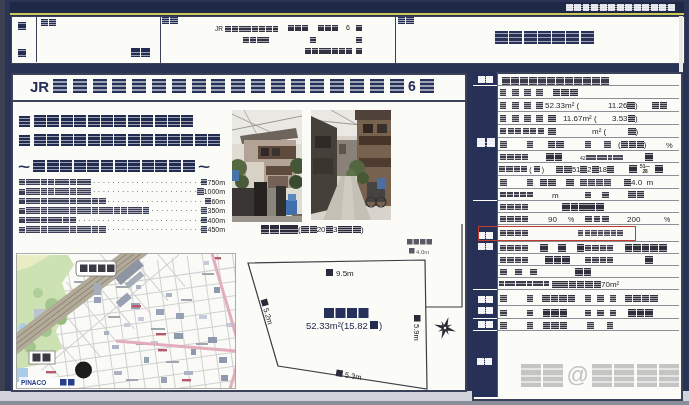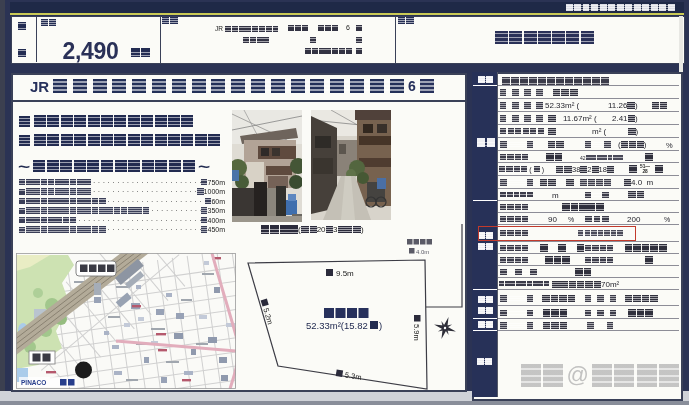--- a/index.html
+++ b/index.html
@@ -21,23 +21,20 @@
 <div class="a" style="left:395px;top:16px;width:288px;background:#fbfbf7;border:1px solid #3a4158;height:46px;"></div>
 <div class="a" style="left:36px;top:17px;width:1px;height:45px;background:#3a4158"></div>
 <div class="a" style="left:18px;top:22px;">
       <span class="k" style="width:8.0px;height:8.0px;background:linear-gradient(0deg,transparent 0 16%,rgba(255,255,255,.55) 16% 25%,transparent 25% 45%,rgba(255,255,255,.55) 45% 54%,transparent 54% 74%,rgba(255,255,255,.55) 74% 83%,transparent 83% 100%),repeating-linear-gradient(90deg,#232c52 0 8px,transparent 8px 8px);"></span>
     </div>
 <div class="a" style="left:18px;top:49px;">
       <span class="k" style="width:8.0px;height:8.0px;background:linear-gradient(0deg,transparent 0 16%,rgba(255,255,255,.55) 16% 25%,transparent 25% 45%,rgba(255,255,255,.55) 45% 54%,transparent 54% 74%,rgba(255,255,255,.55) 74% 83%,transparent 83% 100%),repeating-linear-gradient(90deg,#232c52 0 8px,transparent 8px 8px);"></span>
     </div>
 <div class="a" style="left:41px;top:18.5px;">
       <span class="k" style="width:15.0px;height:7.0px;background:linear-gradient(0deg,transparent 0 16%,rgba(255,255,255,.55) 16% 25%,transparent 25% 45%,rgba(255,255,255,.55) 45% 54%,transparent 54% 74%,rgba(255,255,255,.55) 74% 83%,transparent 83% 100%),repeating-linear-gradient(90deg,#232c52 0 7px,transparent 7px 8px);"></span>
-    </div>
-<div class="a" style="left:62.5px;top:37px;">
-      <span style="font:bold 23px 'Liberation Sans';color:#2a3158;letter-spacing:-0.3px;transform:scaleY(1.08)">2,490</span>
     </div>
 <div class="a" style="left:131px;top:48px;">
       <span class="k" style="width:19.0px;height:9.0px;background:linear-gradient(0deg,transparent 0 16%,rgba(255,255,255,.55) 16% 25%,transparent 25% 45%,rgba(255,255,255,.55) 45% 54%,transparent 54% 74%,rgba(255,255,255,.55) 74% 83%,transparent 83% 100%),repeating-linear-gradient(90deg,#232c52 0 9px,transparent 9px 10px);"></span>
     </div>
 <div class="a" style="left:162px;top:16.5px;">
       <span class="k" style="width:16.0px;height:7.5px;background:linear-gradient(0deg,transparent 0 16%,rgba(255,255,255,.55) 16% 25%,transparent 25% 45%,rgba(255,255,255,.55) 45% 54%,transparent 54% 74%,rgba(255,255,255,.55) 74% 83%,transparent 83% 100%),repeating-linear-gradient(90deg,#232c52 0 7.5px,transparent 7.5px 8.5px);"></span>
     </div>
 <div class="a" style="left:215px;top:25px;">
       <span class="mix" style="font:6.5px 'Liberation Sans';color:#222">JR&nbsp;<span class="k" style="width:53.6px;height:6.0px;background:linear-gradient(0deg,transparent 0 16%,rgba(255,255,255,.55) 16% 25%,transparent 25% 45%,rgba(255,255,255,.55) 45% 54%,transparent 54% 74%,rgba(255,255,255,.55) 74% 83%,transparent 83% 100%),repeating-linear-gradient(90deg,#333343 0 6px,transparent 6px 6.8px);"></span></span>
     </div>
@@ -488,21 +485,21 @@
 <div class="a" style="left:548px;top:114.5px;">
       <span class="k" style="width:7.5px;height:7.5px;background:linear-gradient(0deg,transparent 0 16%,rgba(255,255,255,.55) 16% 25%,transparent 25% 45%,rgba(255,255,255,.55) 45% 54%,transparent 54% 74%,rgba(255,255,255,.55) 74% 83%,transparent 83% 100%),repeating-linear-gradient(90deg,#30303d 0 7.5px,transparent 7.5px 7.5px);"></span>
     </div>
 <div class="a" style="left:563px;top:114px;">
       <span class="mix">
         <span style="font:8px 'Liberation Sans';color:#1f1f28;white-space:nowrap">11.67m² (</span>
       </span>
     </div>
 <div class="a" style="left:612px;top:114px;">
       <span class="mix">
-        <span style="font:8px 'Liberation Sans';color:#1f1f28;white-space:nowrap">2.41</span>
+        <span style="font:8px 'Liberation Sans';color:#1f1f28;white-space:nowrap">3.53</span>
         <span class="k" style="width:7.5px;height:7.5px;background:linear-gradient(0deg,transparent 0 16%,rgba(255,255,255,.55) 16% 25%,transparent 25% 45%,rgba(255,255,255,.55) 45% 54%,transparent 54% 74%,rgba(255,255,255,.55) 74% 83%,transparent 83% 100%),repeating-linear-gradient(90deg,#30303d 0 7.5px,transparent 7.5px 7.5px);"></span>
         <span style="font:8px 'Liberation Sans';color:#1f1f28;white-space:nowrap">)</span>
       </span>
     </div>
 <div class="a" style="left:500px;top:128px;">
       <span class="k" style="width:44.0px;height:6.0px;background:linear-gradient(0deg,transparent 0 16%,rgba(255,255,255,.55) 16% 25%,transparent 25% 45%,rgba(255,255,255,.55) 45% 54%,transparent 54% 74%,rgba(255,255,255,.55) 74% 83%,transparent 83% 100%),repeating-linear-gradient(90deg,#3c3c4a 0 6px,transparent 6px 7.6px);"></span>
     </div>
 <div class="a" style="left:548px;top:127.5px;">
       <span class="k" style="width:7.5px;height:7.5px;background:linear-gradient(0deg,transparent 0 16%,rgba(255,255,255,.55) 16% 25%,transparent 25% 45%,rgba(255,255,255,.55) 45% 54%,transparent 54% 74%,rgba(255,255,255,.55) 74% 83%,transparent 83% 100%),repeating-linear-gradient(90deg,#30303d 0 7.5px,transparent 7.5px 7.5px);"></span>
     </div>
@@ -555,21 +552,21 @@
       <span class="mix">
         <span class="k" style="width:28.4px;height:6.2px;background:linear-gradient(0deg,transparent 0 16%,rgba(255,255,255,.55) 16% 25%,transparent 25% 45%,rgba(255,255,255,.55) 45% 54%,transparent 54% 74%,rgba(255,255,255,.55) 74% 83%,transparent 83% 100%),repeating-linear-gradient(90deg,#3c3c4a 0 6.2px,transparent 6.2px 7.4px);"></span>
         <span style="font:7px 'Liberation Sans';color:#1f1f28;white-space:nowrap">&nbsp;(&nbsp;</span>
         <span class="k" style="width:6.2px;height:6.2px;background:linear-gradient(0deg,transparent 0 16%,rgba(255,255,255,.55) 16% 25%,transparent 25% 45%,rgba(255,255,255,.55) 45% 54%,transparent 54% 74%,rgba(255,255,255,.55) 74% 83%,transparent 83% 100%),repeating-linear-gradient(90deg,#3c3c4a 0 6.2px,transparent 6.2px 6.2px);"></span>
         <span style="font:7px 'Liberation Sans';color:#1f1f28;white-space:nowrap">&nbsp;)</span>
       </span>
     </div>
 <div class="a" style="left:556px;top:165px;">
       <span class="mix">
         <span class="k" style="width:16.0px;height:7.5px;background:linear-gradient(0deg,transparent 0 16%,rgba(255,255,255,.55) 16% 25%,transparent 25% 45%,rgba(255,255,255,.55) 45% 54%,transparent 54% 74%,rgba(255,255,255,.55) 74% 83%,transparent 83% 100%),repeating-linear-gradient(90deg,#30303d 0 7.5px,transparent 7.5px 8.5px);"></span>
-        <span style="font:7.5px 'Liberation Sans';color:#1f1f28;white-space:nowrap">38</span>
+        <span style="font:7.5px 'Liberation Sans';color:#1f1f28;white-space:nowrap">51</span>
         <span class="k" style="width:7.0px;height:7.0px;background:linear-gradient(0deg,transparent 0 16%,rgba(255,255,255,.55) 16% 25%,transparent 25% 45%,rgba(255,255,255,.55) 45% 54%,transparent 54% 74%,rgba(255,255,255,.55) 74% 83%,transparent 83% 100%),repeating-linear-gradient(90deg,#30303d 0 7px,transparent 7px 7px);"></span>
         <span style="font:7.5px 'Liberation Sans';color:#1f1f28;white-space:nowrap">2</span>
         <span class="k" style="width:7.0px;height:7.0px;background:linear-gradient(0deg,transparent 0 16%,rgba(255,255,255,.55) 16% 25%,transparent 25% 45%,rgba(255,255,255,.55) 45% 54%,transparent 54% 74%,rgba(255,255,255,.55) 74% 83%,transparent 83% 100%),repeating-linear-gradient(90deg,#30303d 0 7px,transparent 7px 7px);"></span>
         <span style="font:7.5px 'Liberation Sans';color:#1f1f28;white-space:nowrap">18</span>
         <span class="k" style="width:7.0px;height:7.0px;background:linear-gradient(0deg,transparent 0 16%,rgba(255,255,255,.55) 16% 25%,transparent 25% 45%,rgba(255,255,255,.55) 45% 54%,transparent 54% 74%,rgba(255,255,255,.55) 74% 83%,transparent 83% 100%),repeating-linear-gradient(90deg,#30303d 0 7px,transparent 7px 7px);"></span>
       </span>
     </div>
 <div class="a" style="left:629px;top:165px;">
       <span class="k" style="width:7.5px;height:7.5px;background:linear-gradient(0deg,transparent 0 16%,rgba(255,255,255,.55) 16% 25%,transparent 25% 45%,rgba(255,255,255,.55) 45% 54%,transparent 54% 74%,rgba(255,255,255,.55) 74% 83%,transparent 83% 100%),repeating-linear-gradient(90deg,#30303d 0 7.5px,transparent 7.5px 7.5px);"></span>
     </div>

